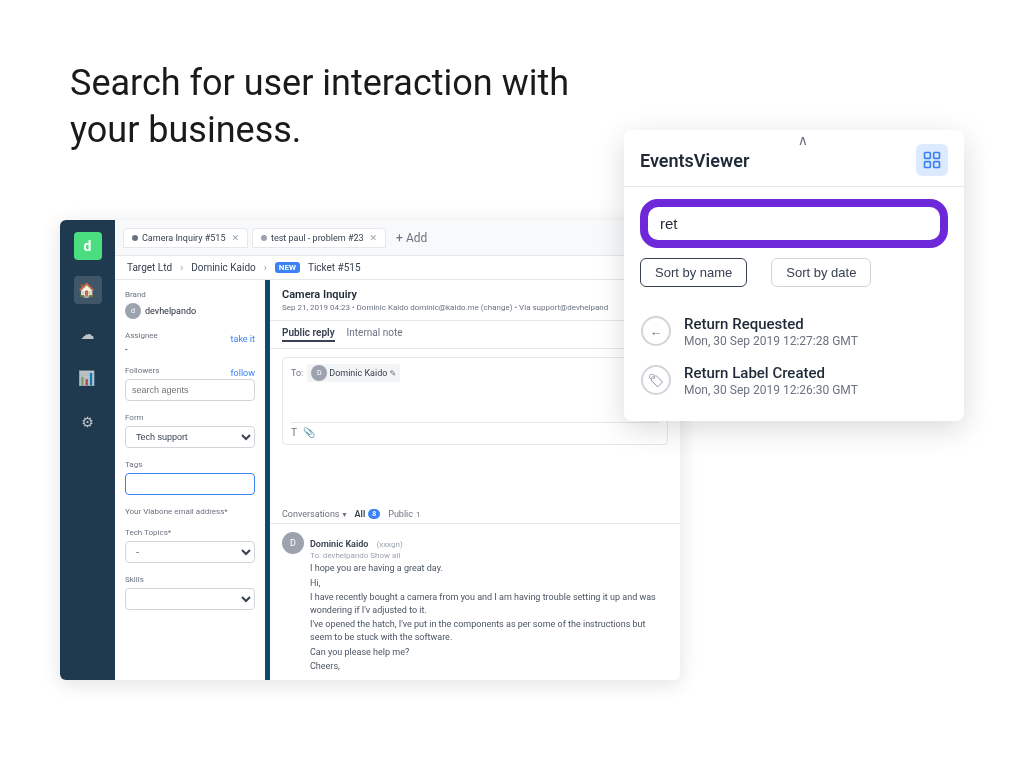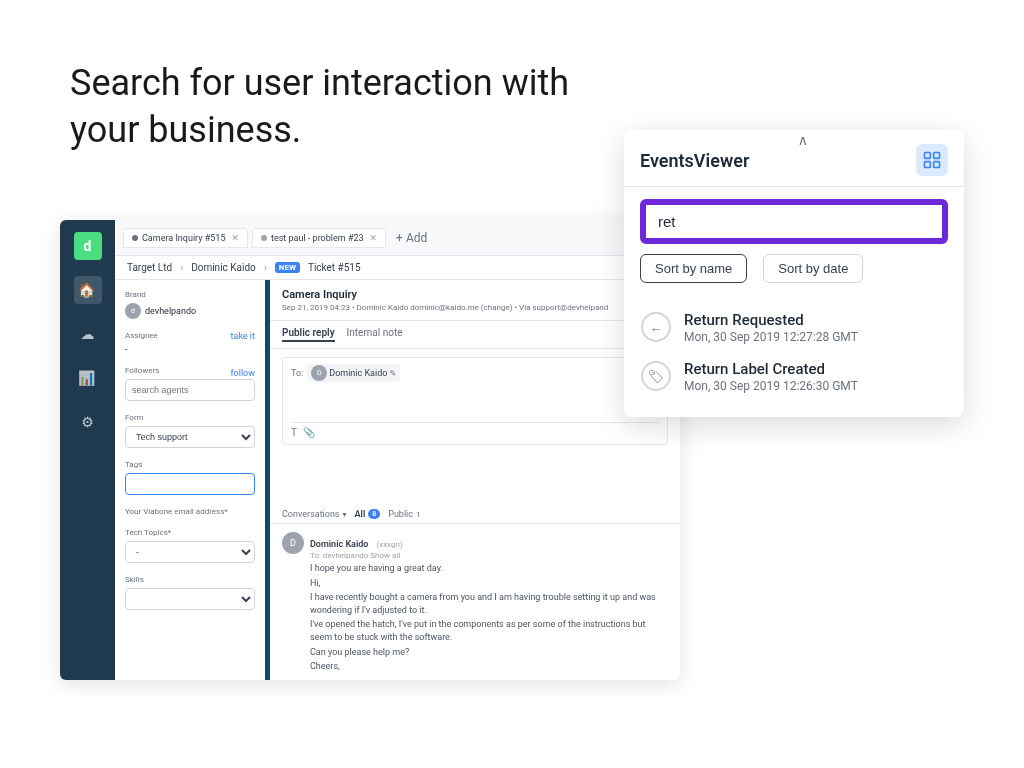--- a/index.html
+++ b/index.html
@@ -423,31 +423,31 @@
       color: #3b82f6;
       font-size: 16px;
     }
 
     .events-search-area {
       padding: 12px 16px;
     }
 
     .events-search-input {
       width: 100%;
-      border: 6px solid #6d28d9;
-      border-radius: 6px;
+      border: 8px solid #6d28d9;
+      border-radius: 18px;
       padding: 8px 12px;
       font-size: 15px;
       color: #1f2937;
       outline: none;
     }
 
     .events-sort-buttons {
       display: flex;
-      gap: 16px;
+      gap: 24px;
       margin-top: 10px;
     }
 
     .sort-btn {
       border: 1px solid #d1d5db;
       border-radius: 6px;
       padding: 6px 14px;
       font-size: 13px;
       color: #374151;
       background: #fff;
@@ -565,21 +565,21 @@
 
       <div class="ticket-left-panel">
         <div class="panel-section">
           <div class="panel-label">Brand</div>
           <div class="avatar-row">
             <div class="avatar-sm">d</div>
             <span class="panel-value">devhelpando</span>
           </div>
         </div>
         <div class="panel-section">
-          <div style="display:flex;justify-content:space-between;align-items:flex-start;">
+          <div style="display:flex;justify-content:space-between;align-items:flex-end;">
             <div class="panel-label">Assignee</div>
             <span class="panel-link">take it</span>
           </div>
           <div class="panel-value">-</div>
         </div>
         <div class="panel-section">
           <div style="display:flex;justify-content:space-between;align-items:center;">
             <div class="panel-label">Followers</div>
             <span class="panel-link">follow</span>
           </div>

